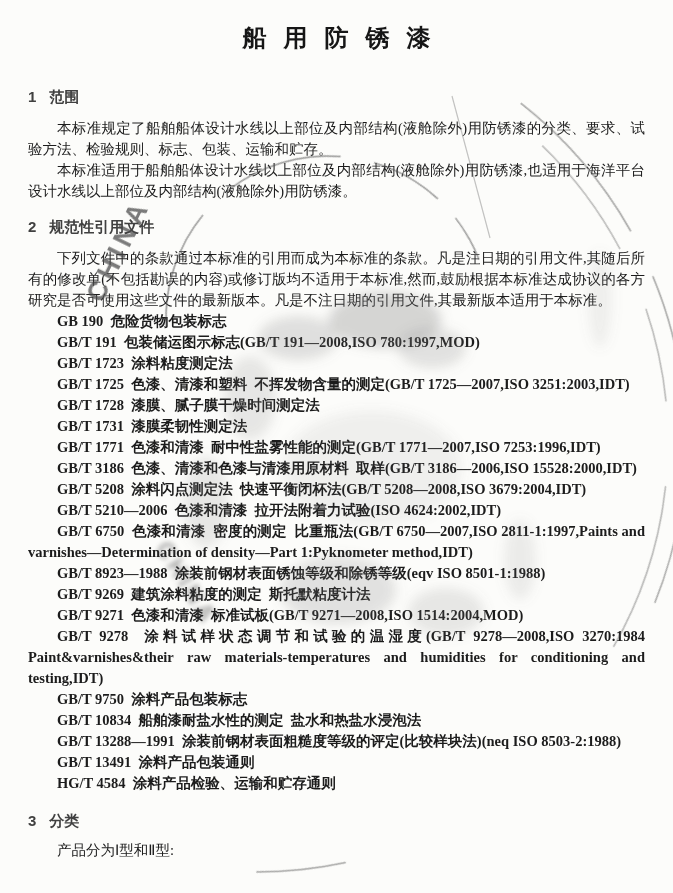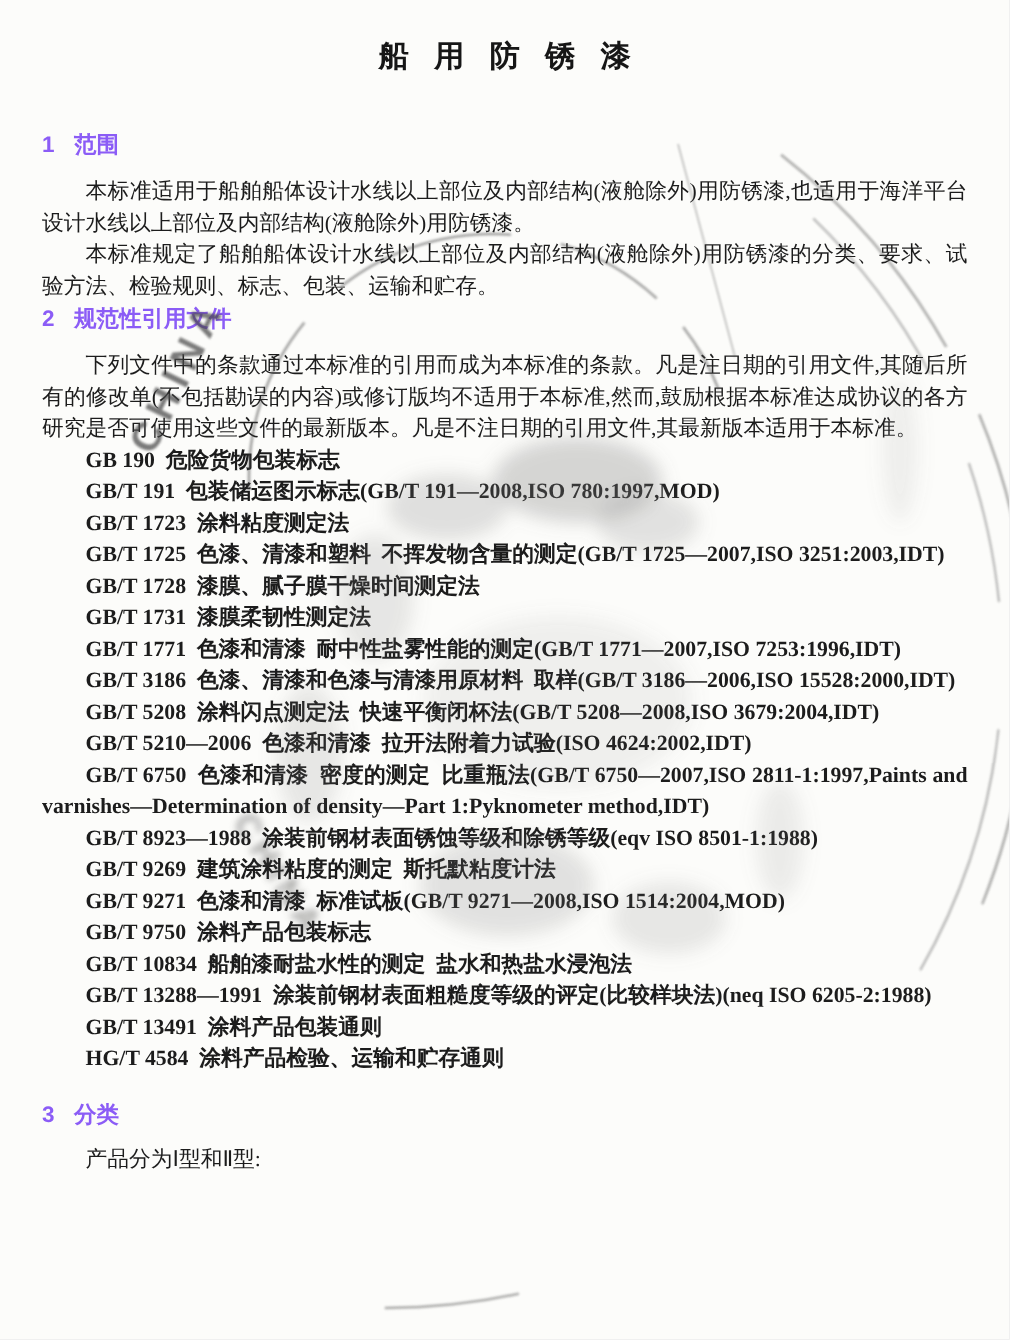--- a/index.html
+++ b/index.html
@@ -12,37 +12,37 @@
     font-family: "Liberation Serif", serif;
     color: #1c1c1c;
   }
   .content { position: relative; z-index: 1; padding: 26px 28px 0 28px; }
 
   .doc-title {
     margin: 0 0 36px 0;
     text-align: center;
     font-family: "Liberation Sans", sans-serif;
     font-weight: bold;
-    font-size: 20px;
+    font-size: 24px;
     line-height: 24px;
     letter-spacing: 17px;
     padding-left: 17px; 
     color: #161616;
   }
 
   .sec-heading {
     margin: 0 0 11px 0;
     font-family: "Liberation Sans", sans-serif;
     font-weight: bold;
     font-size: 15px;
     line-height: 21px;
-    color: #8b5cf6;
+    color: #404040;
   }
   .sec-heading .sec-num { display: inline-block; margin-right: 13px; }
-  .sec-heading.sec-2 { margin-top: 0; }
+  .sec-heading.sec-2 { margin-top: 14px; }
   .sec-heading.sec-3 { margin-top: 16px; margin-bottom: 9px; }
 
   .body-para, .ref-item {
     margin: 0;
     font-size: 14.5px;
     line-height: 21px;
     text-indent: 2em;
     text-align: justify;
     color: #1c1c1c;
   }
@@ -59,44 +59,45 @@
 <body>
 
 <div class="page">
 
   <div class="content">
 
     <h1 class="doc-title">船用防锈漆</h1>
 
     <h2 class="sec-heading sec-1"><span class="sec-num">1</span><span>范围</span></h2>
 
+    <p class="body-para">本标准规定了船舶船体设计水线以上部位及内部结构(液舱除外)用防锈漆的分类、要求、试验方法、检验规则、标志、包装、运输和贮存。</p>
     <p class="body-para">本标准适用于船舶船体设计水线以上部位及内部结构(液舱除外)用防锈漆,也适用于海洋平台设计水线以上部位及内部结构(液舱除外)用防锈漆。</p>
-    <p class="body-para">本标准规定了船舶船体设计水线以上部位及内部结构(液舱除外)用防锈漆的分类、要求、试验方法、检验规则、标志、包装、运输和贮存。</p>
 
     <h2 class="sec-heading sec-2"><span class="sec-num">2</span><span>规范性引用文件</span></h2>
 
     <p class="body-para">下列文件中的条款通过本标准的引用而成为本标准的条款。凡是注日期的引用文件,其随后所有的修改单(不包括勘误的内容)或修订版均不适用于本标准,然而,鼓励根据本标准达成协议的各方研究是否可使用这些文件的最新版本。凡是不注日期的引用文件,其最新版本适用于本标准。</p>
 
     <p class="ref-item">GB 190  危险货物包装标志</p>
     <p class="ref-item">GB/T 191  包装储运图示标志(GB/T 191—2008,ISO 780:1997,MOD)</p>
     <p class="ref-item">GB/T 1723  涂料粘度测定法</p>
     <p class="ref-item">GB/T 1725  色漆、清漆和塑料  不挥发物含量的测定(GB/T 1725—2007,ISO 3251:2003,IDT)</p>
     <p class="ref-item">GB/T 1728  漆膜、腻子膜干燥时间测定法</p>
     <p class="ref-item">GB/T 1731  漆膜柔韧性测定法</p>
     <p class="ref-item">GB/T 1771  色漆和清漆  耐中性盐雾性能的测定(GB/T 1771—2007,ISO 7253:1996,IDT)</p>
     <p class="ref-item">GB/T 3186  色漆、清漆和色漆与清漆用原材料  取样(GB/T 3186—2006,ISO 15528:2000,IDT)</p>
     <p class="ref-item">GB/T 5208  涂料闪点测定法  快速平衡闭杯法(GB/T 5208—2008,ISO 3679:2004,IDT)</p>
     <p class="ref-item">GB/T 5210—2006  色漆和清漆  拉开法附着力试验(ISO 4624:2002,IDT)</p>
     <p class="ref-item">GB/T 6750  色漆和清漆  密度的测定  比重瓶法(GB/T 6750—2007,ISO 2811-1:1997,Paints and varnishes—Determination of density—Part 1:Pyknometer method,IDT)</p>
     <p class="ref-item">GB/T 8923—1988  涂装前钢材表面锈蚀等级和除锈等级(eqv ISO 8501-1:1988)</p>
     <p class="ref-item">GB/T 9269  建筑涂料粘度的测定  斯托默粘度计法</p>
     <p class="ref-item">GB/T 9271  色漆和清漆  标准试板(GB/T 9271—2008,ISO 1514:2004,MOD)</p>
+    <p class="ref-item">GB/T 9278  涂料试样状态调节和试验的温湿度(GB/T 9278—2008,ISO 3270:1984 Paint&amp;varnishes&amp;their raw materials-temperatures and humidities for conditioning and testing,IDT)</p>
     <p class="ref-item">GB/T 9750  涂料产品包装标志</p>
     <p class="ref-item">GB/T 10834  船舶漆耐盐水性的测定  盐水和热盐水浸泡法</p>
-    <p class="ref-item">GB/T 13288—1991  涂装前钢材表面粗糙度等级的评定(比较样块法)(neq ISO 6205-2:1988)</p>
+    <p class="ref-item">GB/T 13288—1991  涂装前钢材表面粗糙度等级的评定(比较样块法)(neq ISO 8503-2:1988)</p>
     <p class="ref-item">GB/T 13491  涂料产品包装通则</p>
     <p class="ref-item">HG/T 4584  涂料产品检验、运输和贮存通则</p>
 
     <h2 class="sec-heading sec-3"><span class="sec-num">3</span><span>分类</span></h2>
 
     <p class="body-para">产品分为Ⅰ型和Ⅱ型:</p>
 
   </div>
 
   <svg class="stamp-overlay" width="673" height="893" viewBox="0 0 673 893" aria-hidden="true">

